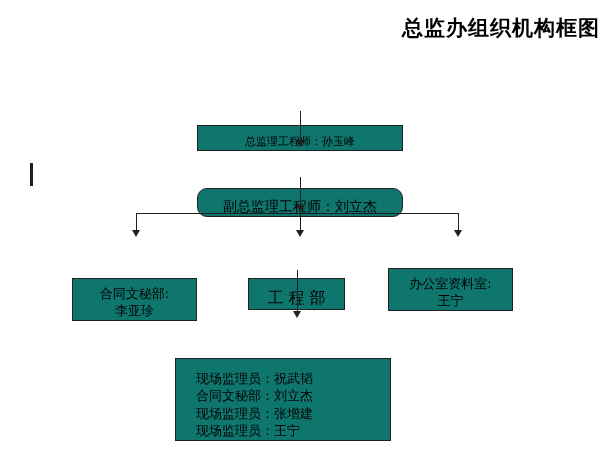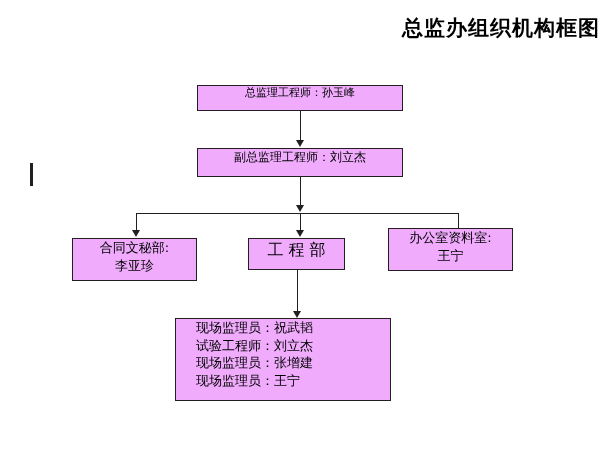--- a/index.html
+++ b/index.html
@@ -33,49 +33,51 @@
     color: #000000;
     letter-spacing: 1px;
     font-family: "DejaVu Sans", "Liberation Sans", sans-serif;
   }
 
   
   .node-box {
     position: absolute;
     box-sizing: border-box;
     border: 1px solid #231f20;
-    background: #f0abfc;
+    background: #0f766e;
     display: flex;
     flex-direction: column;
     align-items: center;
-    justify-content: flex-start;
+    justify-content: flex-end;
     color: #000000;
     line-height: 1.35;
     text-align: center;
+    margin-top: 40px;
   }
   .node-line {
     display: block;
     white-space: nowrap;
   }
 
   
   .box-chief {
     left: 197px;
     top: 85px;
     width: 206px;
     height: 26px;
     font-size: 11px;
   }
   
   .box-deputy {
     left: 197px;
     top: 148px;
     width: 206px;
     height: 29px;
-    font-size: 12px;
+    font-size: 14px;
+    border-radius: 10px;
   }
   
   .box-contract {
     left: 72px;
     top: 238px;
     width: 125px;
     height: 43px;
     font-size: 13px;
   }
   
@@ -212,18 +214,18 @@
   <div class="node-box box-office">
     <span class="node-line">办公室资料室:</span>
     <span class="node-line">王宁</span>
   </div>
 
   <div class="vline c6"></div>
   <div class="arrow-down a6"></div>
 
   <div class="node-box box-staff">
     <span class="node-line">现场监理员：祝武韬</span>
-    <span class="node-line">试验工程师：刘立杰</span>
+    <span class="node-line">合同文秘部：刘立杰</span>
     <span class="node-line">现场监理员：张增建</span>
     <span class="node-line">现场监理员：王宁</span>
   </div>
 
 </div>
 
 </body></html>

